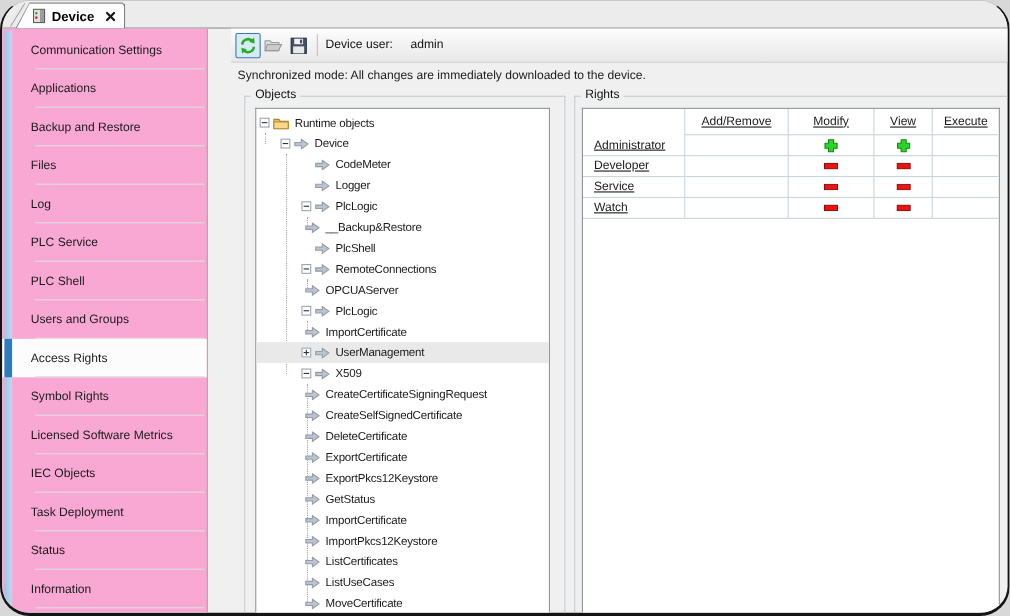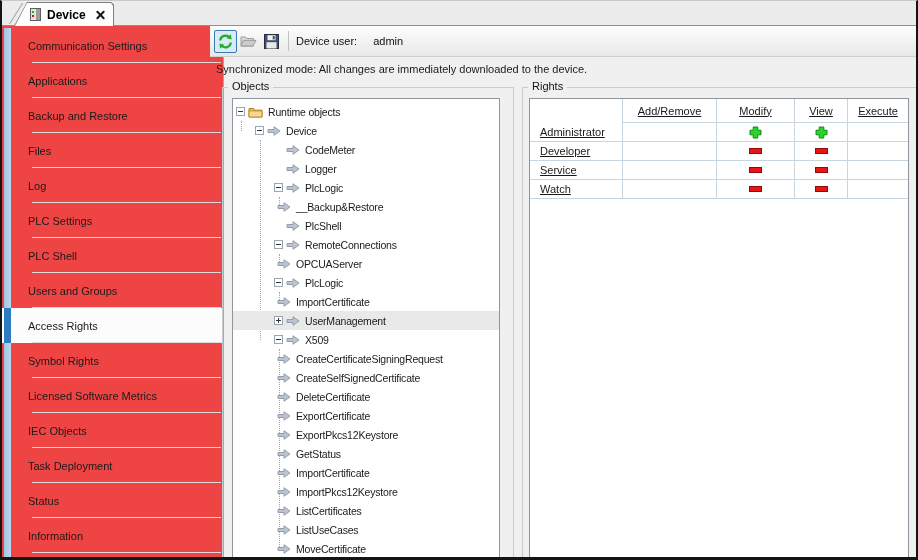--- a/index.html
+++ b/index.html
@@ -2,21 +2,21 @@
 <html><head>
 <meta charset="utf-8">
 <style>
   * { margin:0; padding:0; box-sizing:border-box; }
   html,body { background:#d8d8d8; }
   body { font-family:"Liberation Sans","DejaVu Sans",sans-serif; }
   .window{
     position:relative; width:918px; height:560px; background:#f0f0f0;
     border-left:2px solid #141414; border-right:2px solid #141414;
     border-bottom:3px solid #141414; border-top:1px solid #c9c9c9;
-    overflow:hidden; font-size:11px; color:#1a1a1a;
+    overflow:hidden; font-size:11px; color:#1a1a1a;border-radius:27px;
   }
   
   .tabstrip{ position:absolute; left:0; top:0; right:0; height:25px;
     background:#ececec; border-bottom:1px solid #8f8f8f; }
   .tab-lead{ position:absolute; left:7px; top:2px; width:1px; height:21px;
     border-left:1px solid #9d9d9d; transform:skewX(-32deg); transform-origin:bottom left; }
   .tab{ position:absolute; left:12px; top:1px; width:100px; height:24px;
     background:#7d7d7d; clip-path:polygon(13px 0,97% 0,100% 10%,100% 100%,0 100%); }
   .tab-inner{ position:absolute; left:0; top:1px; right:1px; bottom:0; background:#fdfdfd;
     clip-path:polygon(13px 0,98% 0,100% 12%,100% 100%,1px 100%);
@@ -25,22 +25,22 @@
   .device-icon{ width:11px; height:13px; position:relative;
     background:linear-gradient(90deg,#e3e3e3 0 55%,#9d9d9d 55% 100%);
     border:1px solid #5e5e5e; }
   .device-icon .dot-g{ position:absolute; left:1px; top:2px; width:2px; height:2px; background:#19b519; }
   .device-icon .dot-r{ position:absolute; left:1px; top:6px; width:2px; height:2px; background:#d41414; }
   .tab-close{ width:9px; height:9px; position:relative; margin-left:4px; cursor:default; }
   .tab-close::before,.tab-close::after{ content:""; position:absolute; left:-1px; top:4px;
     width:11px; height:2px; background:#161616; border-radius:1px; }
   .tab-close::before{ transform:rotate(45deg);} .tab-close::after{ transform:rotate(-45deg);}
   
-  .sidebar{ position:absolute; left:0; top:25px; width:222px; bottom:0;
-    background:#ef4444; border-right:1px solid #a9a9a9; }
+  .sidebar{ position:absolute; left:0; top:25px; width:187px; bottom:0;
+    background:#f9a8d4; border-right:1px solid #a9a9a9; }
   .sb-strip{ position:absolute; left:2px; top:2px; width:7px; bottom:0;
     background:linear-gradient(90deg,#9ec6e4,#bcd9ef); }
   .sb-items{ position:absolute; left:0; top:2px; right:0; }
   .sb-item{ position:relative; height:35px; display:flex; align-items:center;
     padding-left:26px; cursor:default; }
   .sb-item::after{ content:""; position:absolute; left:30px; right:2px; bottom:0;
     height:1px; background:#dcdcdc; }
   .sb-item.sel-true{ background:#fcfcfc; }
   .sb-item.sel-true::before{ content:""; position:absolute; left:2px; top:0; width:7px;
     height:100%; background:#2e7cc0; }
@@ -139,21 +139,21 @@
 
         <div class="sb-item sel-false">
           <span>Files</span>
         </div>
 
         <div class="sb-item sel-false">
           <span>Log</span>
         </div>
 
         <div class="sb-item sel-false">
-          <span>PLC Settings</span>
+          <span>PLC Service</span>
         </div>
 
         <div class="sb-item sel-false">
           <span>PLC Shell</span>
         </div>
 
         <div class="sb-item sel-false">
           <span>Users and Groups</span>
         </div>
 

